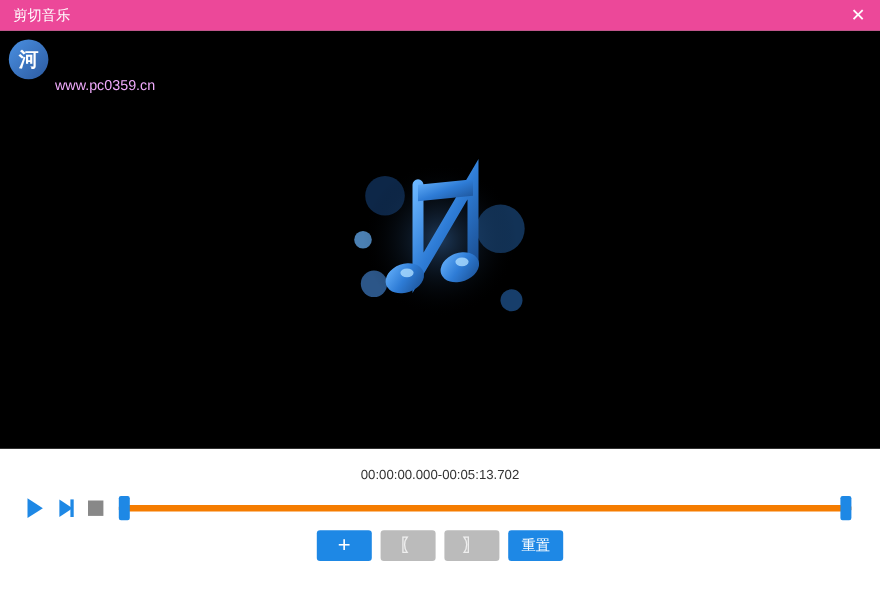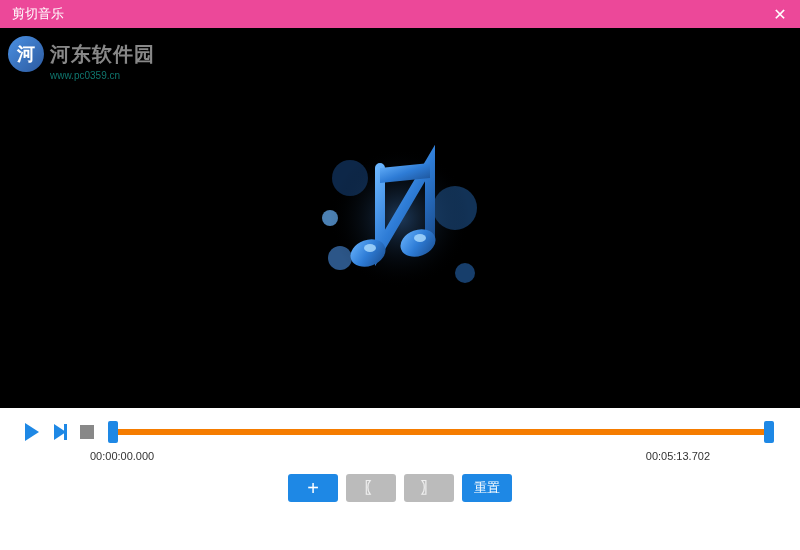--- a/index.html
+++ b/index.html
@@ -62,22 +62,22 @@
       font-weight: bold;
       font-size: 18px;
     }
     .watermark-text {
       color: #888;
       font-size: 20px;
       font-weight: bold;
       letter-spacing: 1px;
     }
     .watermark-url {
-      color: #0f766e;
-      font-size: 10px;
+      color: #f0abfc;
+      font-size: 13px;
       margin-left: 42px;
       margin-top: -2px;
     }
     .music-icon {
       width: 200px;
       height: 200px;
       position: relative;
     }
     .controls-area {
       padding: 8px 20px;
@@ -190,21 +190,20 @@
   <span class="titlebar-title">剪切音乐</span>
   <div class="close-btn">
     <span>✕</span>
   </div>
 </div>
 
 <div class="video-area">
   <div class="watermark">
     <div class="watermark-logo">
       <div class="watermark-circle">河</div>
-      <span class="watermark-text">河东软件园</span>
     </div>
     <div class="watermark-url">www.pc0359.cn</div>
   </div>
   <div class="music-icon">
     <svg viewBox="0 0 200 200" width="200" height="200">
       <defs>
         <radialGradient id="glow" cx="50%" cy="50%" r="50%">
           <stop offset="0%" stop-color="#4a90e2" stop-opacity="0.4"></stop>
           <stop offset="100%" stop-color="#000" stop-opacity="0"></stop>
         </radialGradient>
@@ -224,43 +223,40 @@
       <path d="M 80 50 L 130 45 L 130 60 L 80 65 Z" fill="url(#noteGrad)"></path>
       <ellipse cx="68" cy="135" rx="18" ry="13" fill="url(#noteGrad)" transform="rotate(-20 68 135)"></ellipse>
       <ellipse cx="118" cy="125" rx="18" ry="13" fill="url(#noteGrad)" transform="rotate(-20 118 125)"></ellipse>
       <ellipse cx="70" cy="130" rx="6" ry="4" fill="#aeddff" opacity="0.8"></ellipse>
       <ellipse cx="120" cy="120" rx="6" ry="4" fill="#aeddff" opacity="0.8"></ellipse>
     </svg>
   </div>
 </div>
 
 <div class="controls-area">
+  <div class="time-range">00:00:00.000-00:05:13.702</div>
 
   <div class="playback-row">
     <div class="play-btn">
       <div class="play-triangle"></div>
     </div>
     <div class="step-btn">
       <div class="step-shape">
         <div class="step-tri"></div>
         <div class="step-bar"></div>
       </div>
     </div>
     <div class="stop-btn"></div>
     <div class="slider-container">
       <div class="slider-track"></div>
       <div class="slider-handle left"></div>
       <div class="slider-handle right"></div>
     </div>
   </div>
 
-  <div class="time-labels">
-    <span>00:00:00.000</span>
-    <span>00:05:13.702</span>
-  </div>
 
   <div class="action-buttons">
     <button class="action-btn primary">
       <span class="plus-icon">+</span>
     </button>
     <button class="action-btn disabled">
       <span class="bracket-icon">〖</span>
     </button>
     <button class="action-btn disabled">
       <span class="bracket-icon">〗</span>

